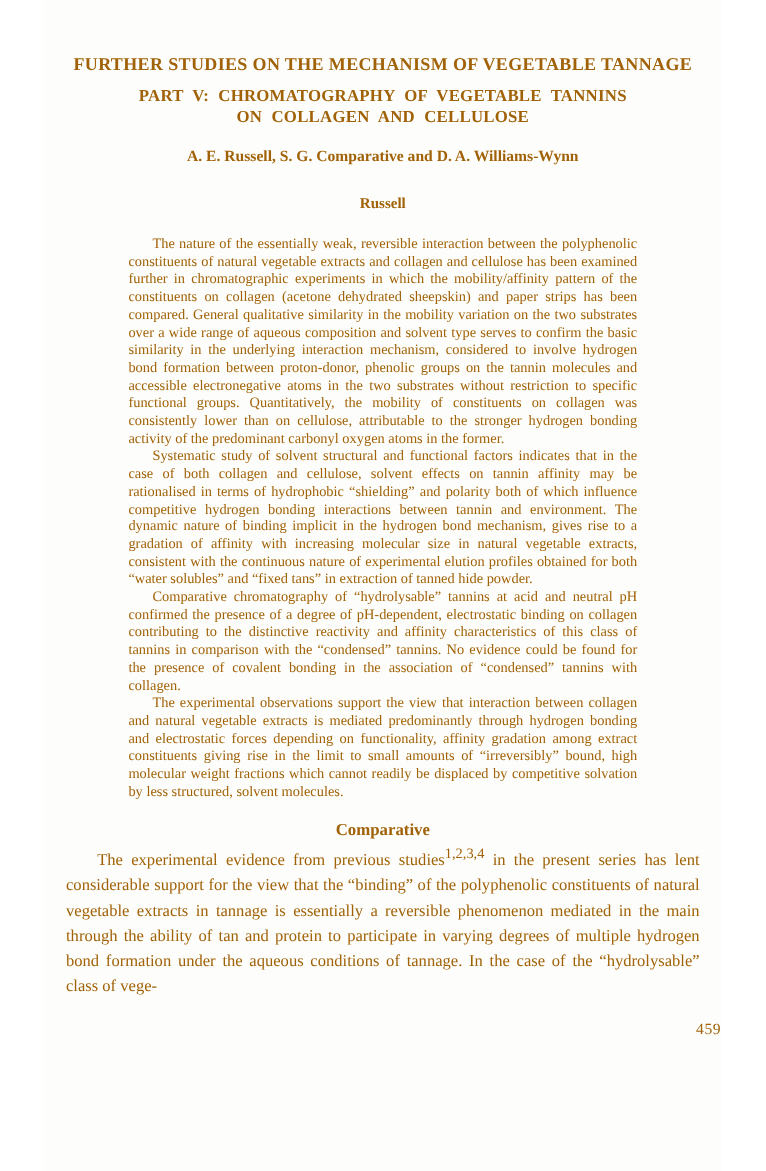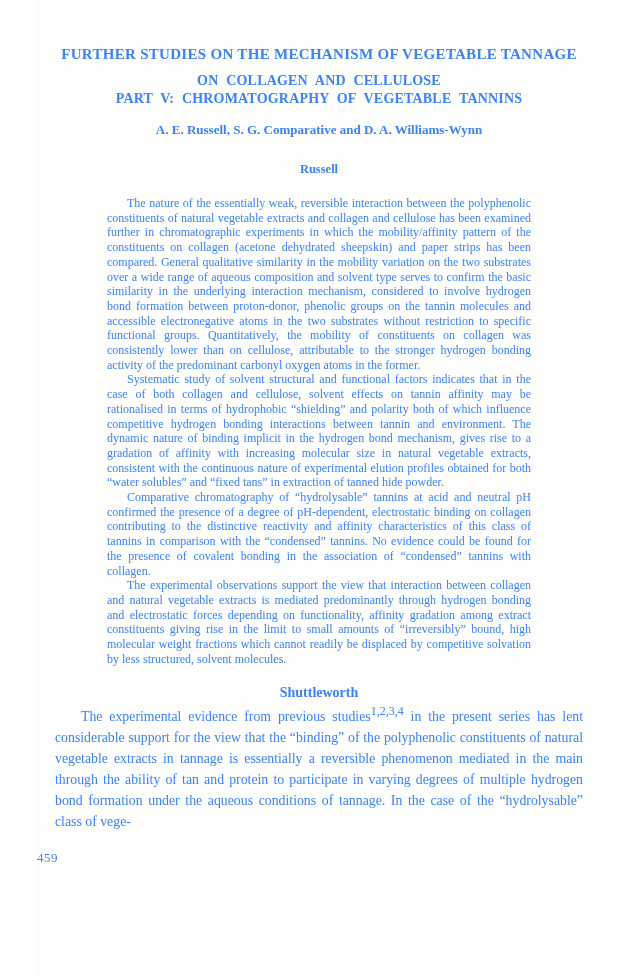--- a/index.html
+++ b/index.html
@@ -7,21 +7,21 @@
       padding: 0;
       background: #ffffff;
     }
     .page {
       position: relative;
       width: 564px;
       height: 976px;
       margin: 0 auto;
       background: #fdfdfb;
       font-family: "Liberation Serif", "DejaVu Serif", serif;
-      color: #3b82f6;
+      color: #a16207;
       overflow: hidden;
       box-sizing: border-box;
     }
     .doc-title {
       padding-top: 45px;
       text-align: center;
       font-weight: bold;
       font-size: 15px;
       letter-spacing: 0.3px;
       line-height: 18px;
@@ -74,49 +74,49 @@
       line-height: 21px;
       text-align: justify;
       text-indent: 26px;
     }
     .intro-block sup {
       font-size: 12px;
       line-height: 0;
     }
     .page-number {
       margin-top: 18px;
-      text-align: left;
+      text-align: right;
       font-size: 13px;
       letter-spacing: 0.5px;
     }
   </style>
 </head>
 <body>
 
 <div class="page">
 
   <div class="doc-title">FURTHER STUDIES ON THE MECHANISM OF VEGETABLE TANNAGE</div>
 
   <div class="doc-subtitle">
+    <div>PART V: CHROMATOGRAPHY OF VEGETABLE TANNINS</div>
     <div>ON COLLAGEN AND CELLULOSE</div>
-    <div>PART V: CHROMATOGRAPHY OF VEGETABLE TANNINS</div>
   </div>
 
   <div class="authors">A. E. Russell, S. G. Comparative and D. A. Williams-Wynn</div>
 
   <div class="summary-heading">Russell</div>
 
   <div class="summary-block">
     <p>The nature of the essentially weak, reversible interaction between the polyphenolic constituents of natural vegetable extracts and collagen and cellulose has been examined further in chromatographic experiments in which the mobility/affinity pattern of the constituents on collagen (acetone dehydrated sheepskin) and paper strips has been compared. General qualitative similarity in the mobility variation on the two substrates over a wide range of aqueous composition and solvent type serves to confirm the basic similarity in the underlying interaction mechanism, considered to involve hydrogen bond formation between proton-donor, phenolic groups on the tannin molecules and accessible electronegative atoms in the two substrates without restriction to specific functional groups. Quantitatively, the mobility of constituents on collagen was consistently lower than on cellulose, attributable to the stronger hydrogen bonding activity of the predominant carbonyl oxygen atoms in the former.</p>
     <p>Systematic study of solvent structural and functional factors indicates that in the case of both collagen and cellulose, solvent effects on tannin affinity may be rationalised in terms of hydrophobic “shielding” and polarity both of which influence competitive hydrogen bonding interactions between tannin and environment. The dynamic nature of binding implicit in the hydrogen bond mechanism, gives rise to a gradation of affinity with increasing molecular size in natural vegetable extracts, consistent with the continuous nature of experimental elution profiles obtained for both “water solubles” and “fixed tans” in extraction of tanned hide powder.</p>
     <p>Comparative chromatography of “hydrolysable” tannins at acid and neutral pH confirmed the presence of a degree of pH-dependent, electrostatic binding on collagen contributing to the distinctive reactivity and affinity characteristics of this class of tannins in comparison with the “condensed” tannins. No evidence could be found for the presence of covalent bonding in the association of “condensed” tannins with collagen.</p>
     <p>The experimental observations support the view that interaction between collagen and natural vegetable extracts is mediated predominantly through hydrogen bonding and electrostatic forces depending on functionality, affinity gradation among extract constituents giving rise in the limit to small amounts of “irreversibly” bound, high molecular weight fractions which cannot readily be displaced by competitive solvation by less structured, solvent molecules.</p>
   </div>
 
-  <div class="intro-heading">Shuttleworth</div>
+  <div class="intro-heading">Comparative</div>
 
   <div class="intro-block">
     <p><span>The experimental evidence from previous studies</span><sup>1,2,3,4</sup><span> in the present series has lent considerable support for the view that the “binding” of the polyphenolic constituents of natural vegetable extracts in tannage is essentially a reversible phenomenon mediated in the main through the ability of tan and protein to participate in varying degrees of multiple hydrogen bond formation under the aqueous conditions of tannage. In the case of the “hydrolysable” class of vege-</span></p>
   </div>
 
   <div class="page-number">459</div>
 
 </div>
 
 </body></html>

